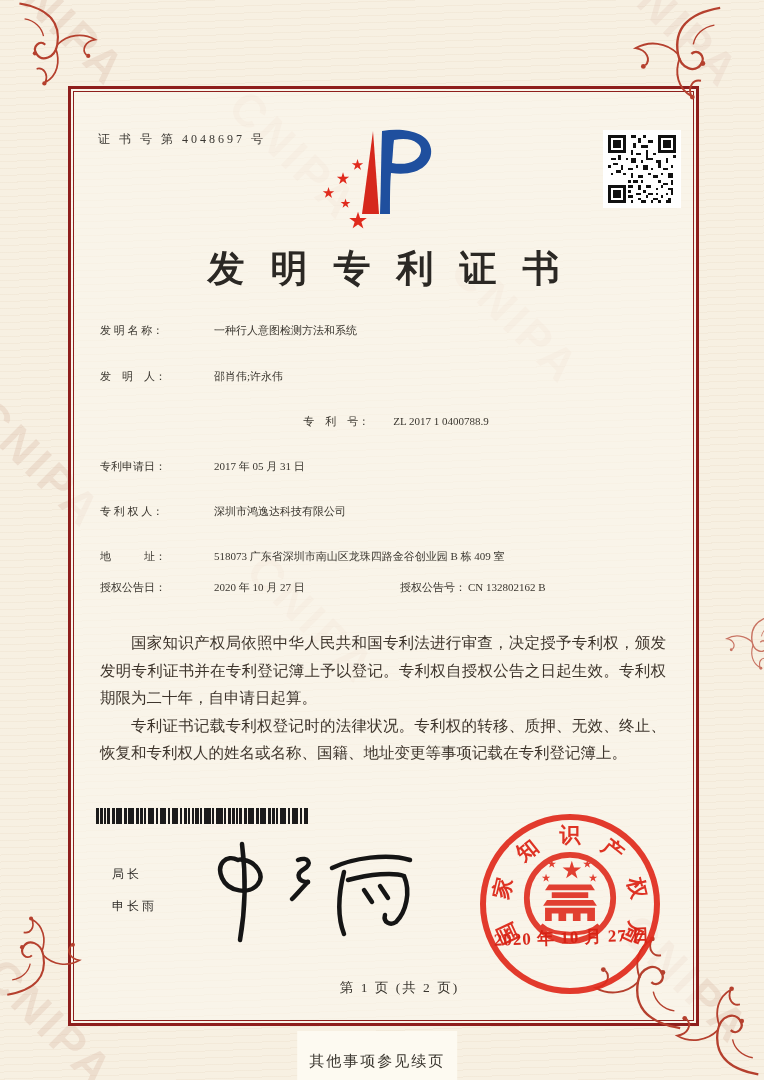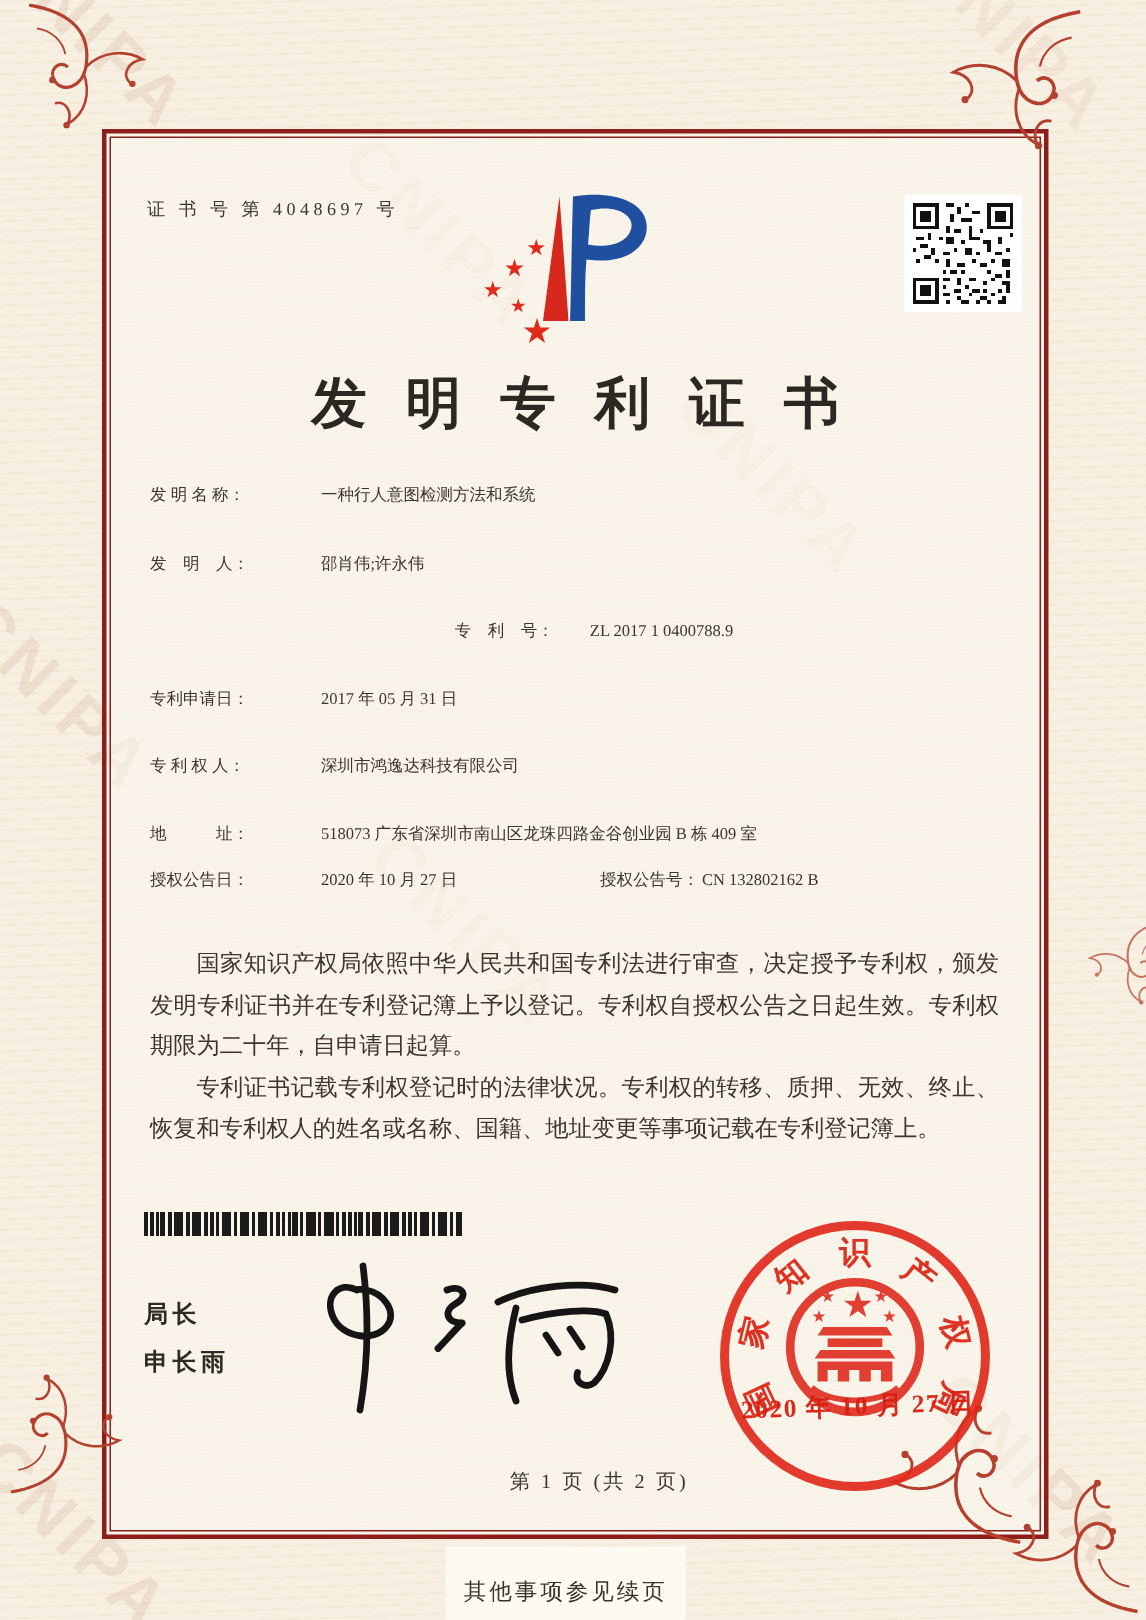--- a/index.html
+++ b/index.html
@@ -50,21 +50,21 @@
   .paras p { text-indent:2em; }
 
   .barcode {
     position:absolute; left:96px; top:808px; width:212px; height:16px;
     background:
       repeating-linear-gradient(90deg,#1b1b1b 0 2px,transparent 2px 4px),
       repeating-linear-gradient(90deg,#1b1b1b 0 1px,transparent 1px 6px),
       repeating-linear-gradient(90deg,#1b1b1b 0 3px,transparent 3px 11px);
   }
 
-  .signer { position:absolute; left:96px; font-size:16px; letter-spacing:3px; color:#2e2b27;font-weight:bold; }
+  .signer { position:absolute; left:112px; font-size:12px; letter-spacing:3px; color:#2e2b27; }
   .signature { position:absolute; left:192px; top:838px; width:244px; height:108px; }
 
   .seal {
     position:absolute; z-index:5; left:480px; top:814px; width:180px; height:180px;
     border:6px solid rgba(223,41,27,0.92); border-radius:50%;
   }
   .seal-ring { position:absolute; inset:0; }
   .seal-char {
     position:absolute; left:50%; top:50%; width:30px; height:30px; margin:-15px 0 0 -15px;
     display:flex; align-items:center; justify-content:center;

